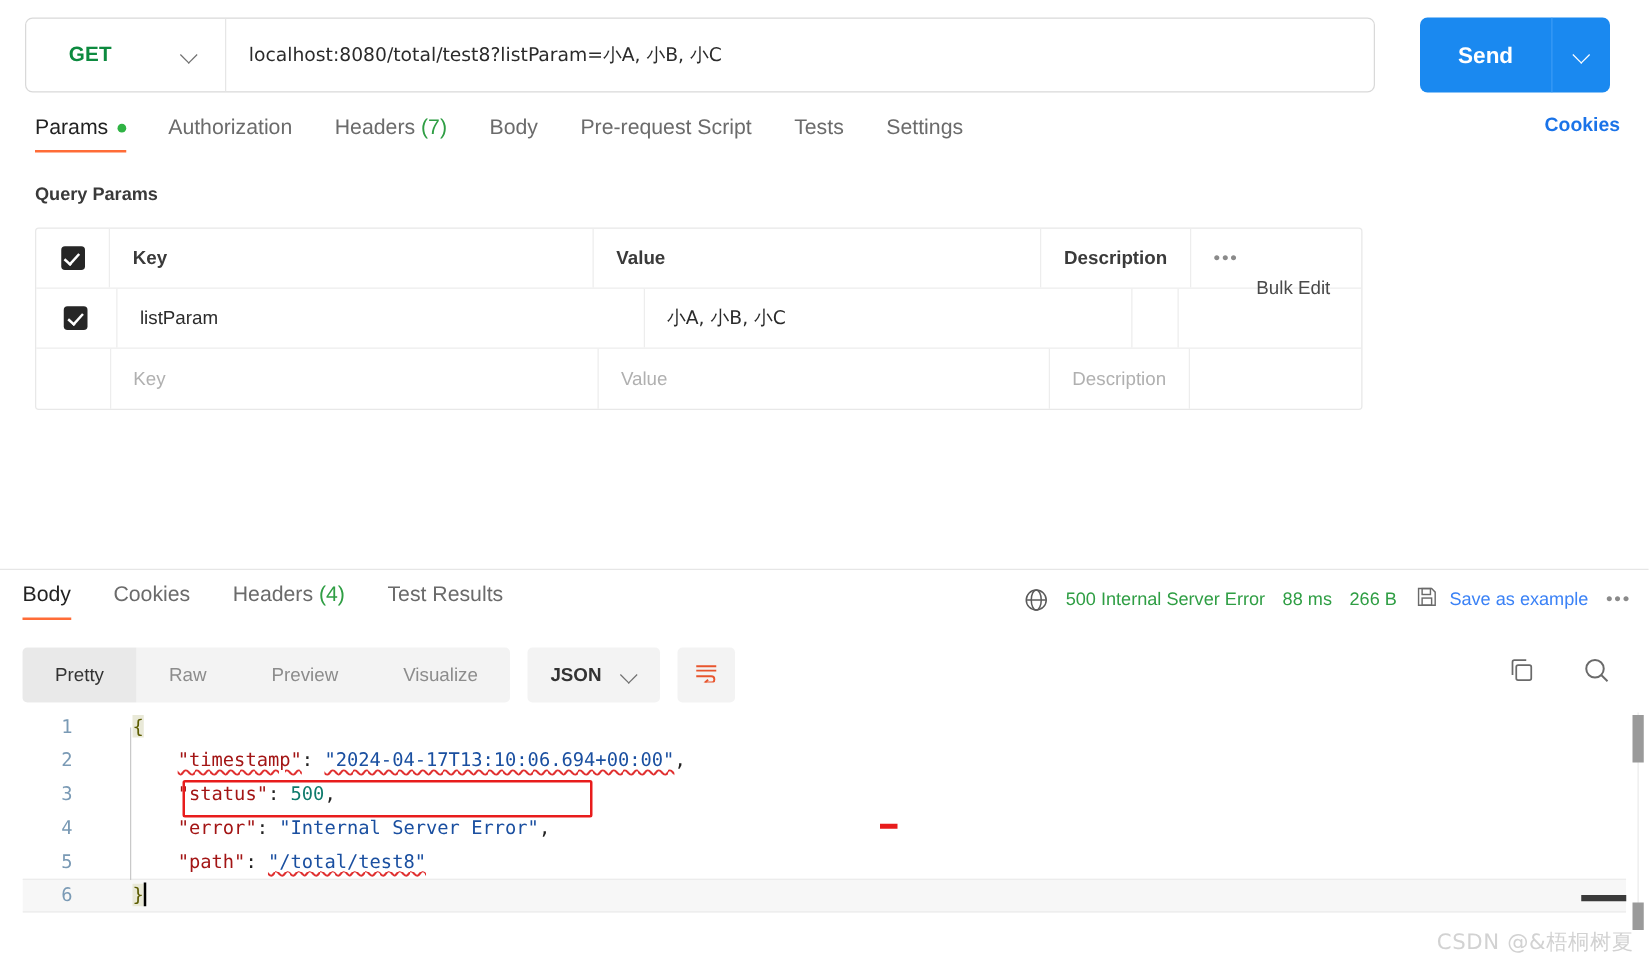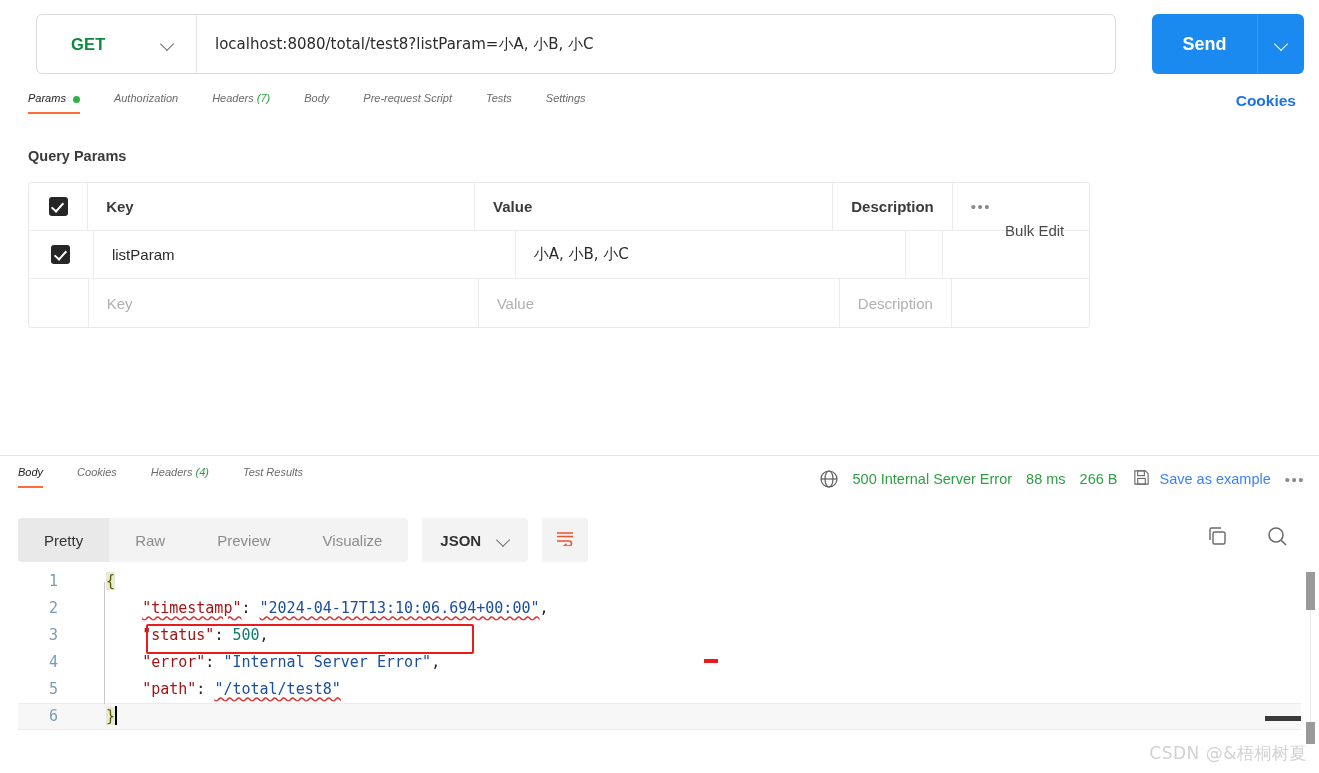--- a/index.html
+++ b/index.html
@@ -6,21 +6,21 @@
   html, body {
     width: 1319px; height: 773px;
     background: #ffffff;
     font-family: "Liberation Sans", sans-serif;
     color: #2f2f2f;
     overflow: hidden;
   }
   #app { position: relative; width: 1319px; height: 773px; }
 
   
-  .urlbar { position: absolute; left: 36px; top: 14px; width: 1268px; height: 60px; display: flex; }
+  .urlbar { position: absolute; left: 20px; top: 14px; width: 1268px; height: 60px; display: flex; }
   .url-field {
     flex: 1; height: 60px; border: 1px solid #d9d9d9; border-radius: 6px;
     background: #fff; display: flex; align-items: center;
   }
   .method {
     width: 160px; height: 100%; display: flex; align-items: center;
     justify-content: space-between; padding: 0 22px 0 34px; cursor: pointer;
     border-right: 1px solid #e6e6e6;
   }
   .method-label { color: #0d8a3f; font-weight: 700; font-size: 16.5px; letter-spacing: .2px; }
@@ -46,22 +46,22 @@
   }
   .send-caret { width: 46px; display: flex; align-items: center; justify-content: center; }
   .send-caret .chev::before { border-color: #ffffff; }
 
   
   .req-tabs {
     position: absolute; left: 28px; top: 92px; width: 1268px; height: 38px;
     display: flex; align-items: flex-start;
   }
   .rtab {
-    font-size: 11px; color: #6b6b6b; padding: 0 0 10px 0; margin-right: 34px;
-    cursor: pointer; position: relative; white-space: nowrap; font-style: italic;
+    font-size: 17px; color: #6b6b6b; padding: 0 0 10px 0; margin-right: 34px;
+    cursor: pointer; position: relative; white-space: nowrap;
   }
   .rtab.active { color: #222; }
   .rtab.active::after {
     content: ""; position: absolute; left: 0; right: 0; bottom: 0;
     height: 2.5px; background: #ff6c37;
   }
   .dot {
     display: inline-block; width: 7px; height: 7px; border-radius: 50%;
     background: #2fb344; margin-left: 7px; vertical-align: middle;
   }

